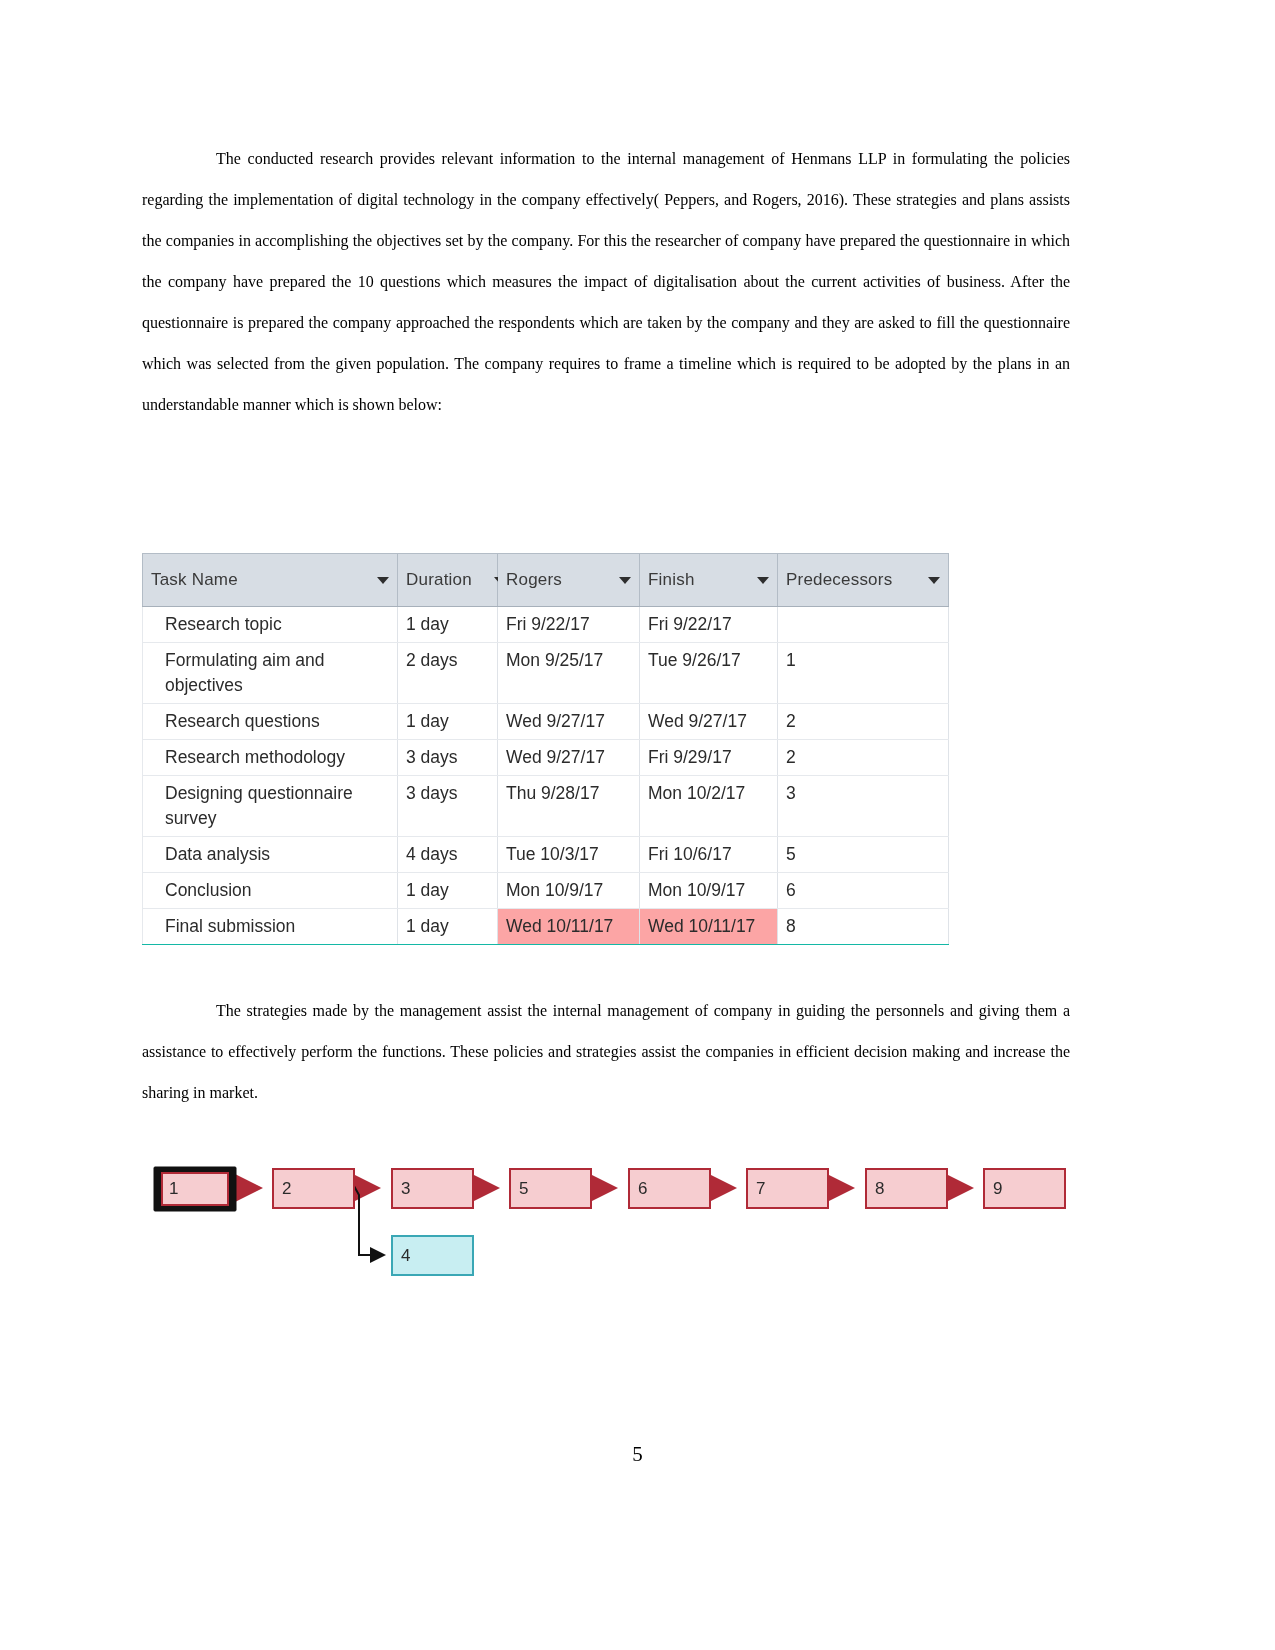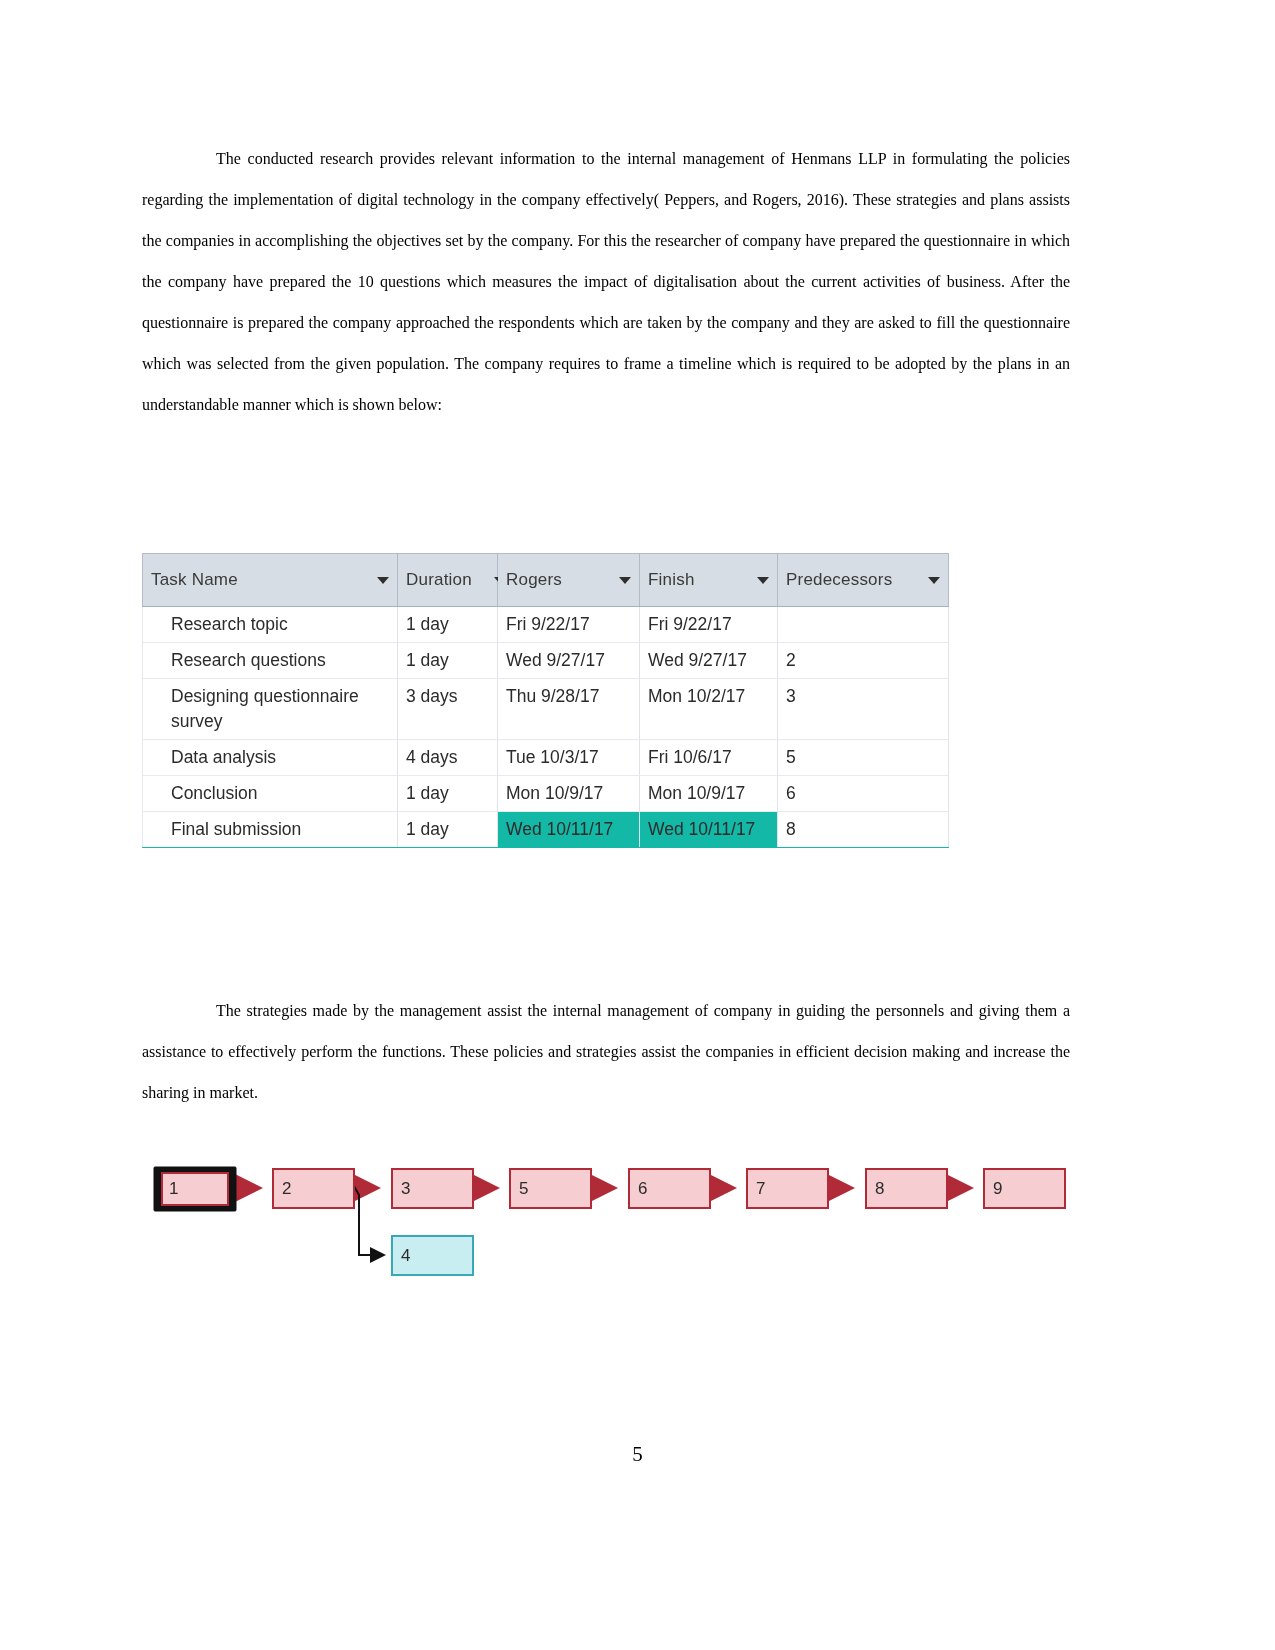--- a/index.html
+++ b/index.html
@@ -106,27 +106,27 @@
     border-bottom: 1px solid #e6e9ed;
     padding: 5px 8px 5px 8px;
     vertical-align: top;
     line-height: 25px;
     font-size: 17.5px;
     color: #2b2b2b;
     background: #ffffff;
     white-space: normal;
   }
   table.task-table td.c-name {
-    padding-left: 28px;
+    padding-left: 22px;
   }
   table.task-table td:first-child {
     border-left: 1px solid #e6e9ed;
   }
   table.task-table tr.last-row td.hl {
-    background: #14b8a6;
+    background: #fca5a5;
     margin-left: 40px;
   }
   table.task-table tr.last-row td {
     border-bottom: 1px solid #14b8a6;
   }
 
   .col-name   { width: 255px; }
   .col-dur    { width: 100px; }
   .col-start  { width: 142px; }
   .col-finish { width: 138px; }
@@ -238,24 +238,38 @@
       </thead>
       <tbody>
         <tr>
           <td class="c-name">Research topic</td>
           <td>1 day</td>
           <td>Fri 9/22/17</td>
           <td>Fri 9/22/17</td>
           <td></td>
         </tr>
         <tr>
+          <td class="c-name">Formulating aim and objectives</td>
+          <td>2 days</td>
+          <td>Mon 9/25/17</td>
+          <td>Tue 9/26/17</td>
+          <td>1</td>
+        </tr>
+        <tr>
           <td class="c-name">Research questions</td>
           <td>1 day</td>
           <td>Wed 9/27/17</td>
           <td>Wed 9/27/17</td>
+          <td>2</td>
+        </tr>
+        <tr>
+          <td class="c-name">Research methodology</td>
+          <td>3 days</td>
+          <td>Wed 9/27/17</td>
+          <td>Fri 9/29/17</td>
           <td>2</td>
         </tr>
         <tr>
           <td class="c-name">Designing questionnaire survey</td>
           <td>3 days</td>
           <td>Thu 9/28/17</td>
           <td>Mon 10/2/17</td>
           <td>3</td>
         </tr>
         <tr>

